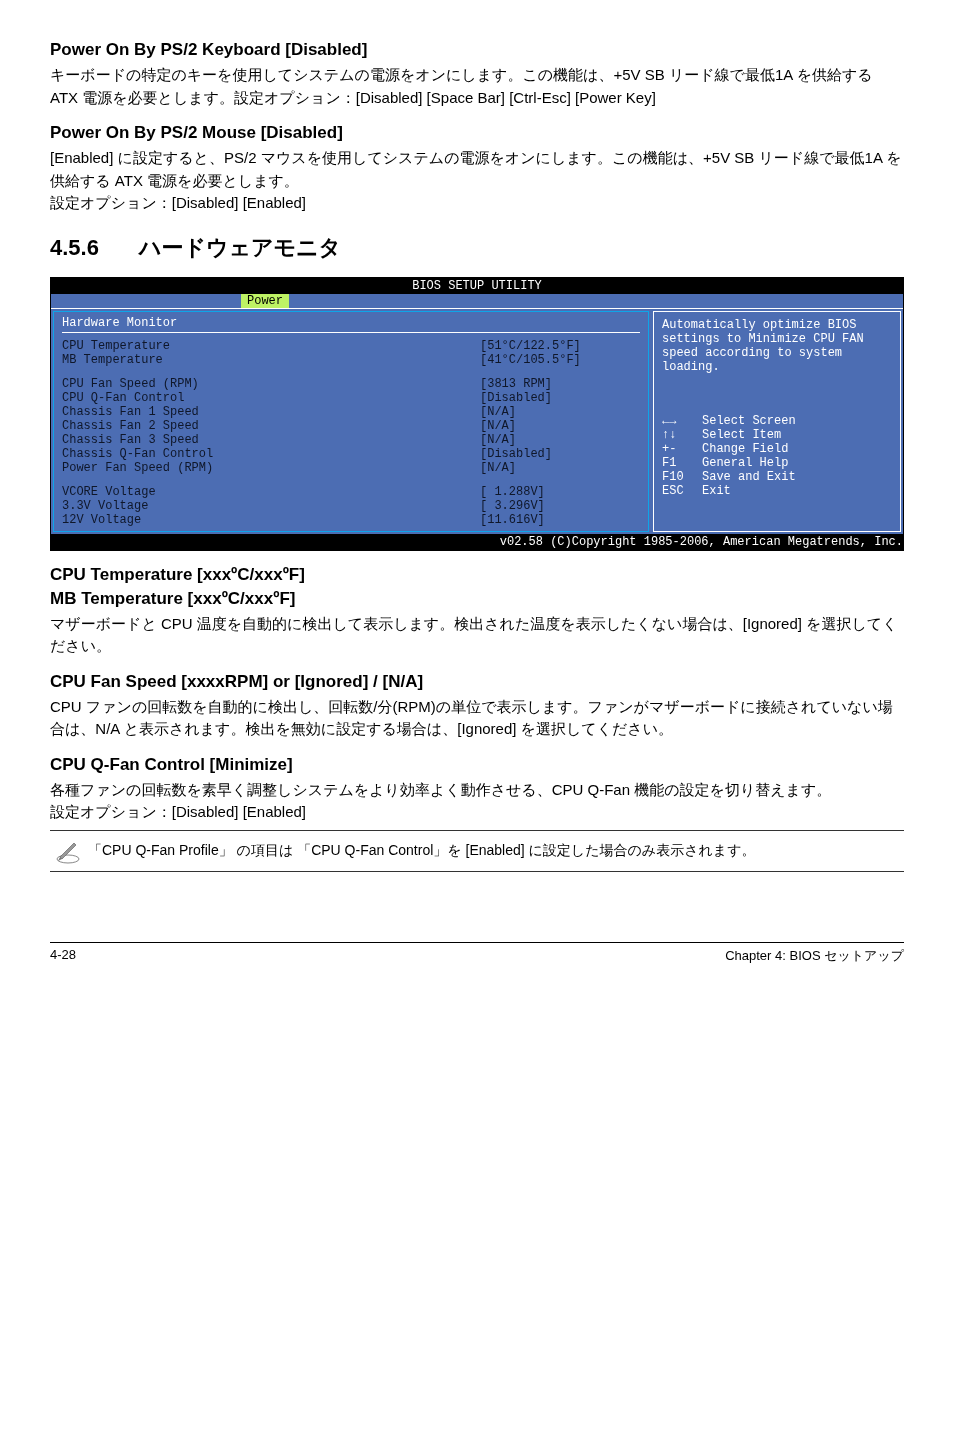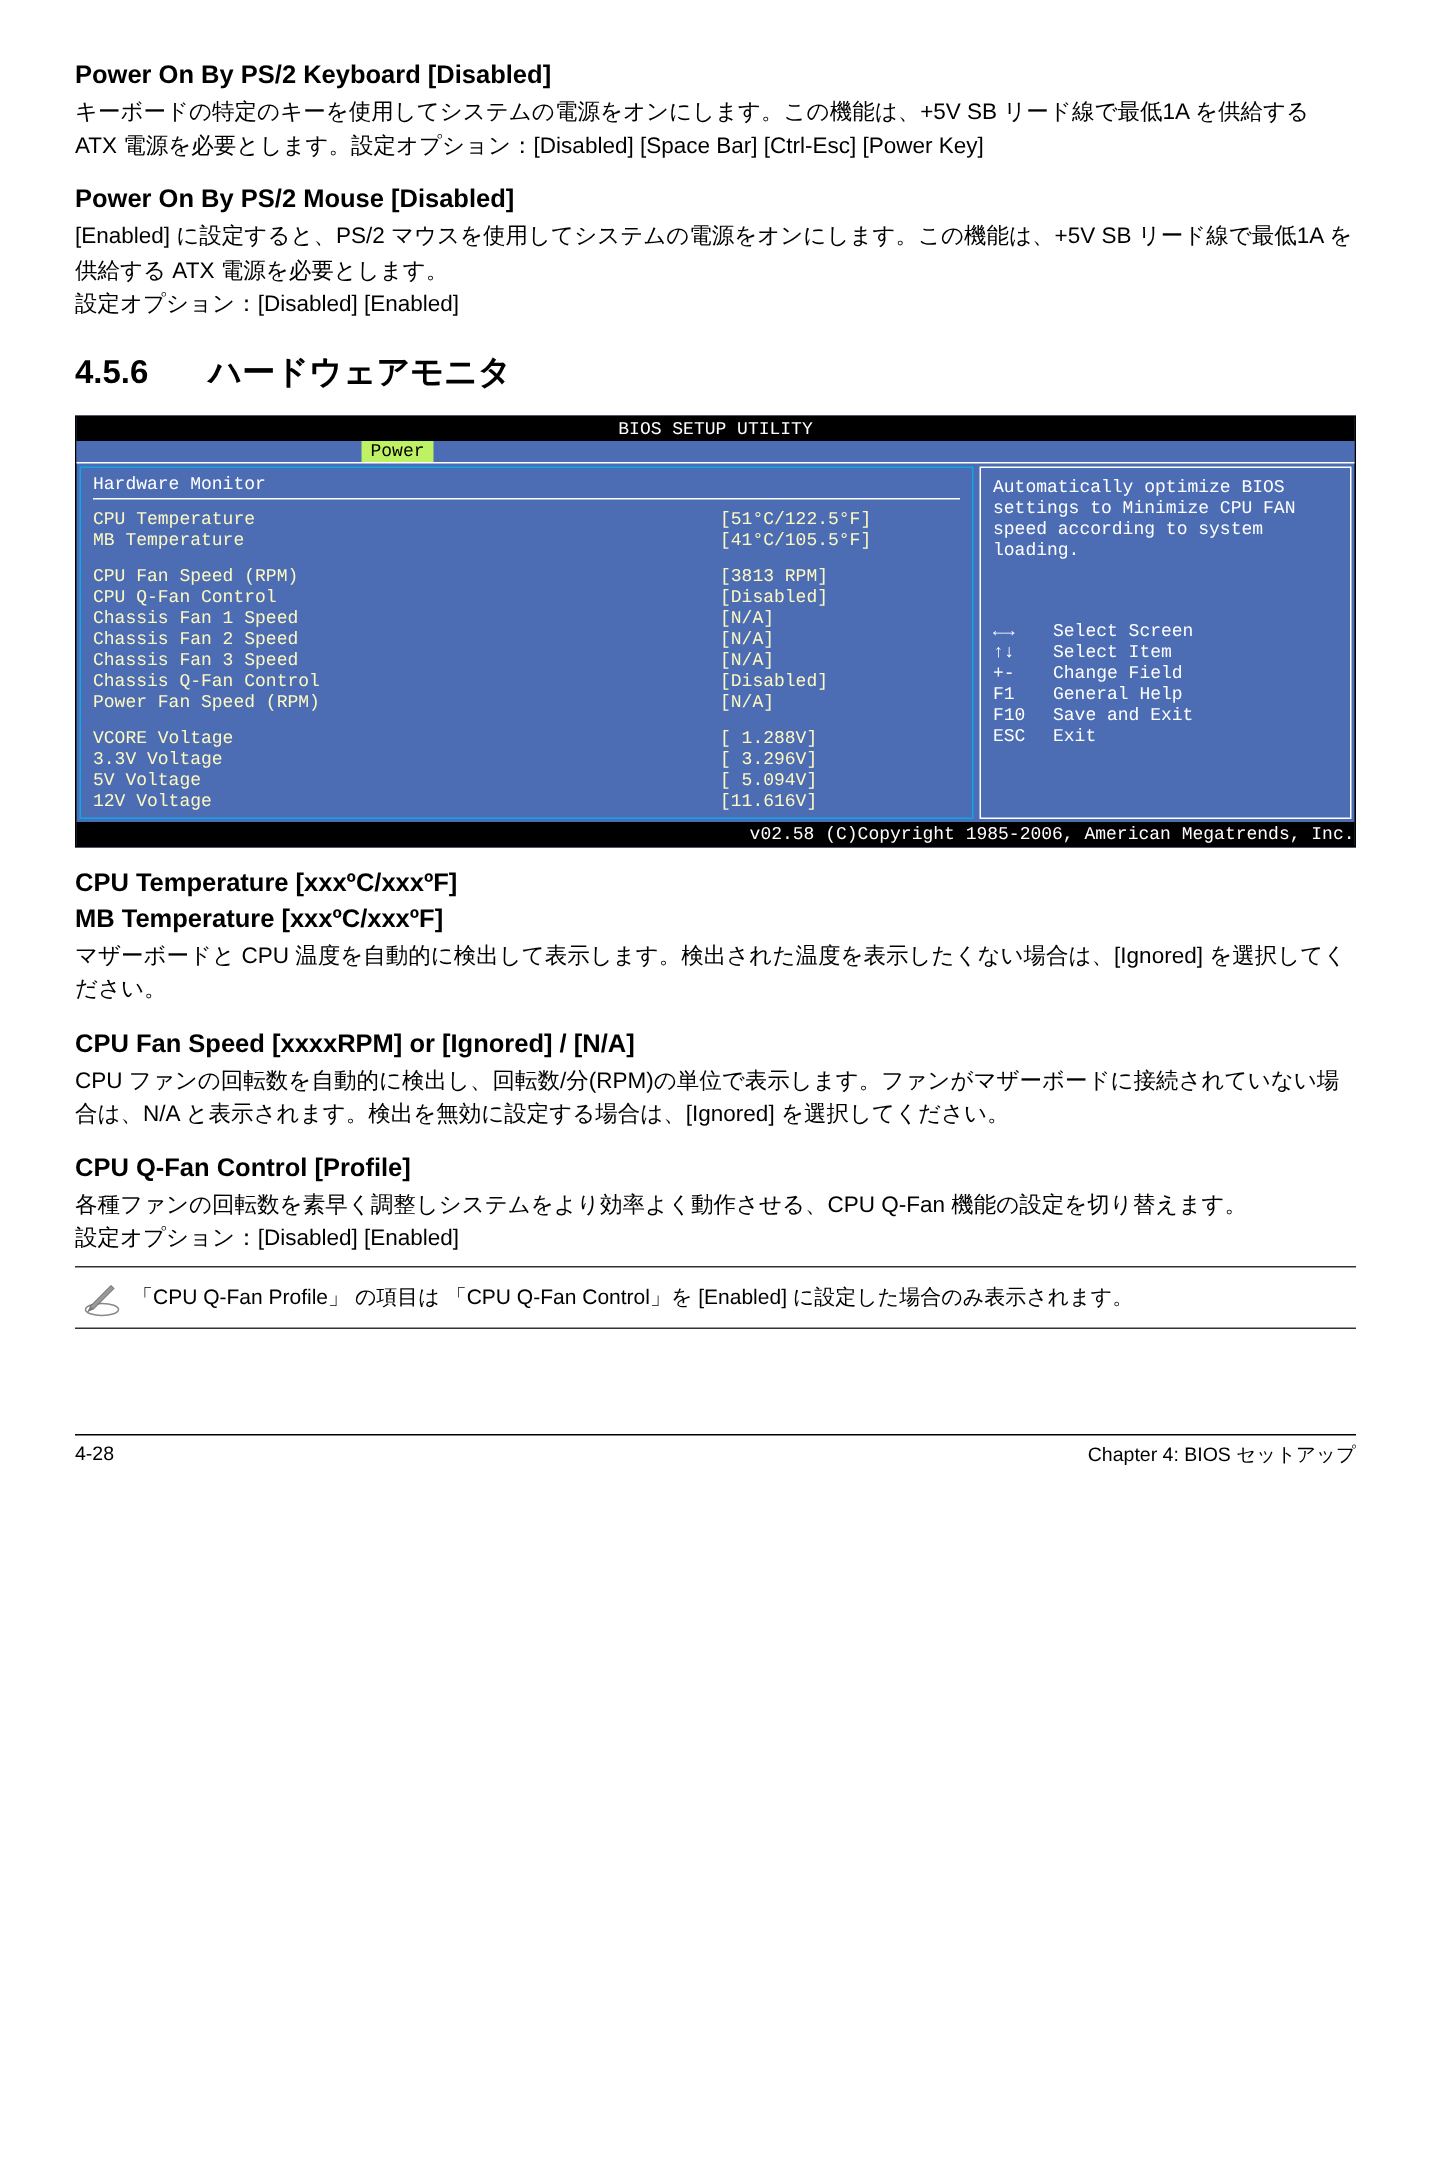--- a/index.html
+++ b/index.html
@@ -66,21 +66,21 @@
     padding: 4px 8px;
   }
   .bios-left-title {
     color: #fff;
     padding-bottom: 2px;
     border-bottom: 1px solid #fff;
     margin-bottom: 6px;
   }
   .bios-row {
     display: flex;
-    color: #fef9c3;
+    color: #0f172a;
     justify-content: space-between;
   }
   .bios-row .label { flex: 1; }
   .bios-row .value { width: 160px; }
   .bios-right {
     width: 230px;
     border: 1px solid #fff;
     margin: 2px;
     padding: 6px 8px;
     color: #fff;
@@ -186,24 +186,20 @@
       <div id="bios-rows3">
           <div class="bios-row">
             <span class="label">VCORE Voltage</span>
             <span class="value">[ 1.288V]</span>
           </div>
           <div class="bios-row">
             <span class="label">3.3V Voltage</span>
             <span class="value">[ 3.296V]</span>
           </div>
           <div class="bios-row">
-            <span class="label">5V Voltage</span>
-            <span class="value">[ 5.094V]</span>
-          </div>
-          <div class="bios-row">
             <span class="label">12V Voltage</span>
             <span class="value">[11.616V]</span>
           </div>
         </div>
     </div>
     <div class="bios-right">
       <div class="opt-title">Automatically optimize BIOS settings to Minimize CPU FAN speed according to system loading.</div>
       <div class="keys" id="bios-keys">
           <div class="krow">
             <span class="k">←→</span>
@@ -235,21 +231,21 @@
   <div class="bios-footer">v02.58 (C)Copyright 1985-2006, American Megatrends, Inc.</div>
 </div>
 
 <div class="section-title">CPU Temperature [xxxºC/xxxºF]</div>
 <div class="section-title">MB Temperature [xxxºC/xxxºF]</div>
 <div class="body-text">マザーボードと CPU 温度を自動的に検出して表示します。検出された温度を表示したくない場合は、[Ignored] を選択してください。</div>
 
 <div class="section-title">CPU Fan Speed [xxxxRPM] or [Ignored] / [N/A]</div>
 <div class="body-text">CPU ファンの回転数を自動的に検出し、回転数/分(RPM)の単位で表示します。ファンがマザーボードに接続されていない場合は、N/A と表示されます。検出を無効に設定する場合は、[Ignored] を選択してください。</div>
 
-<div class="section-title">CPU Q-Fan Control [Profile]</div>
+<div class="section-title">CPU Q-Fan Control [Minimize]</div>
 <div class="body-text" style="white-space:pre-line;margin-bottom:6px">各種ファンの回転数を素早く調整しシステムをより効率よく動作させる、CPU Q-Fan 機能の設定を切り替えます。
 設定オプション：[Disabled] [Enabled]</div>
 
 <div class="note-box">
   <div class="note-icon">
     <svg width="28" height="28" viewBox="0 0 28 28">
       <ellipse cx="14" cy="22" rx="11" ry="4" fill="none" stroke="#888" stroke-width="1"></ellipse>
       <path d="M6 20 L20 6 L22 8 L8 22 Z" fill="#999" stroke="#555" stroke-width="0.6"></path>
       <path d="M6 20 L4 24 L8 22 Z" fill="#777"></path>
     </svg>

